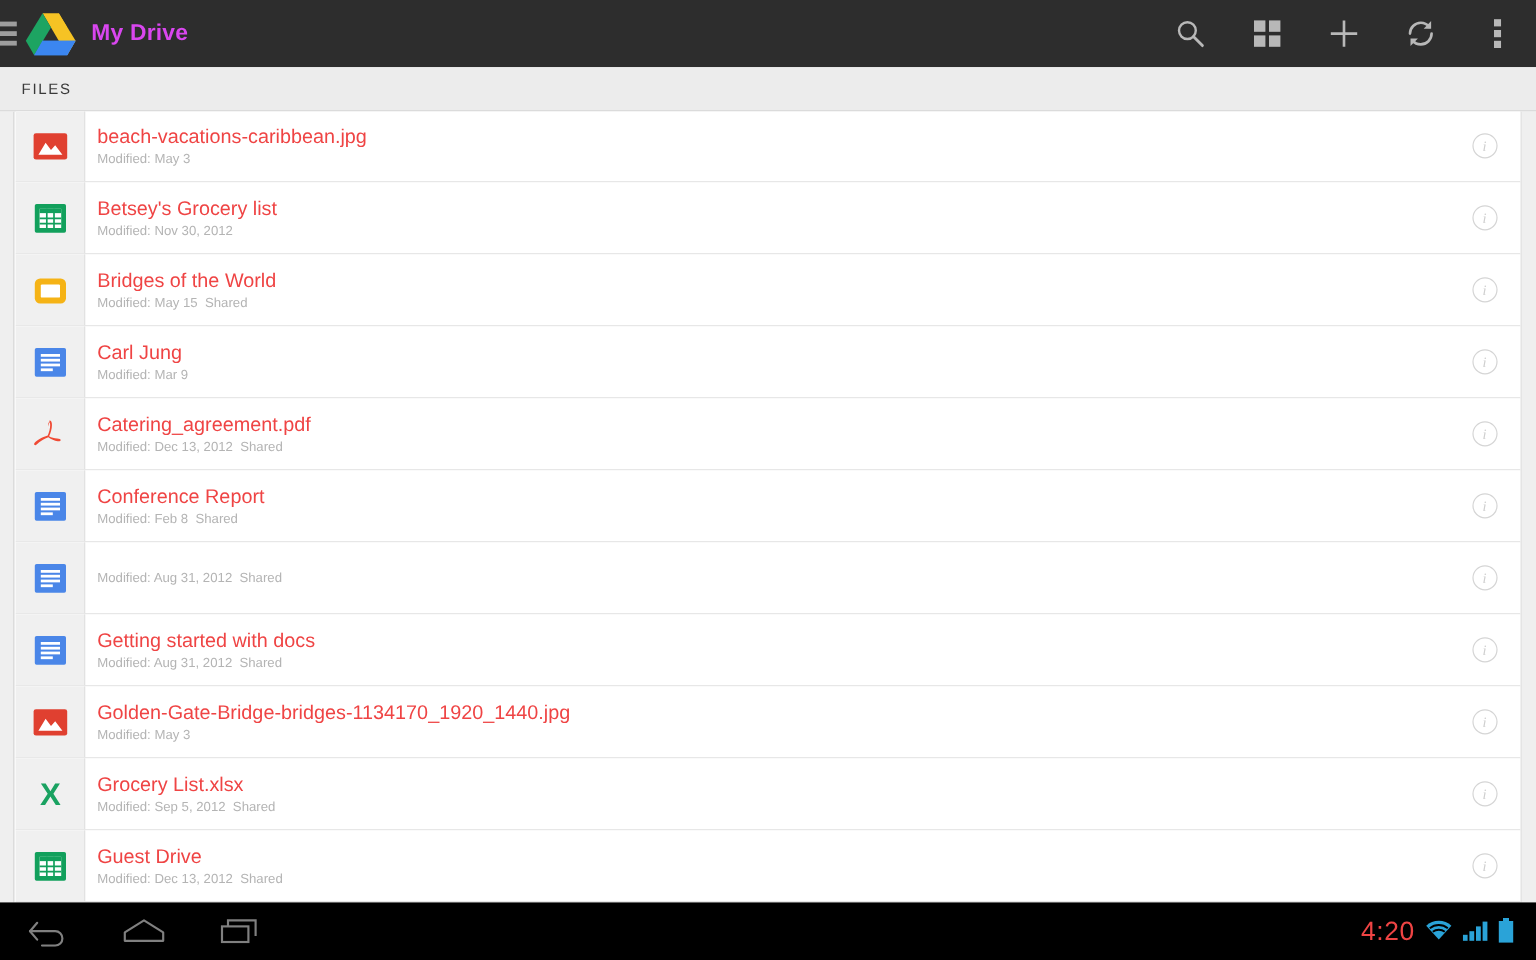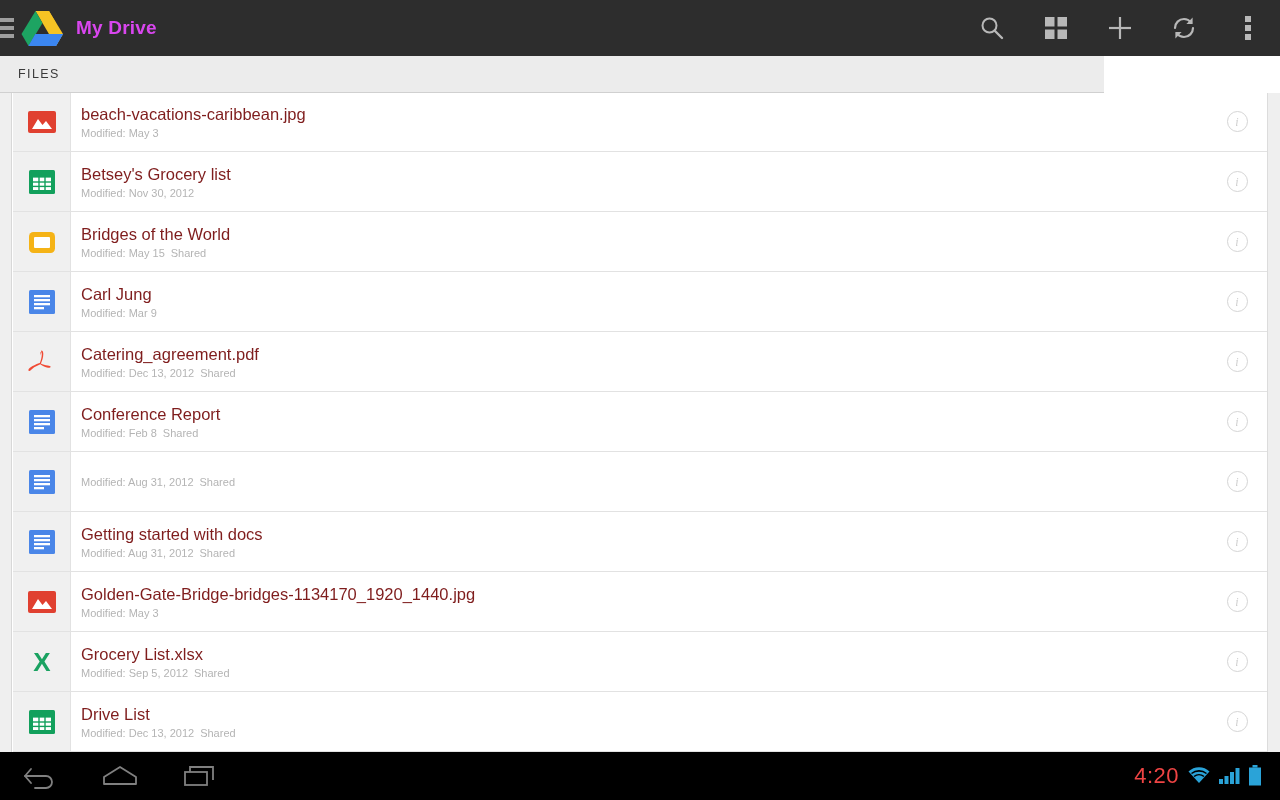--- a/index.html
+++ b/index.html
@@ -44,21 +44,21 @@
   .ab-btn {
     width: 64px; height: 56px;
     display: flex; align-items: center; justify-content: center;
     cursor: pointer;
   }
   .ab-btn svg { display: block; }
 
   
   .tabstrip {
     position: absolute; top: 56px; left: 0;
-    width: 1104px; height: 37px;
+    width: 1280px; height: 37px;
     background: #ececec;
     border-bottom: 1px solid #d0d0d0;
     display: flex; align-items: center;
   }
   .tab {
     padding: 0 18px;
     font-size: 12.5px;
     color: #3a3a3a;
     letter-spacing: 1.4px;
     line-height: 36px;
@@ -105,21 +105,21 @@
     flex: 0 0 58px;
   }
   .icon-cell svg { display: block; }
   .row-text {
     flex: 1;
     padding-left: 10px;
     display: flex; flex-direction: column; justify-content: center;
   }
   .row-title {
     font-size: 16.5px;
-    color: #7f1d1d;
+    color: #ef4444;
     line-height: 20px;
     margin-bottom: 2px;
     white-space: nowrap;
   }
   .row-sub {
     font-size: 11px;
     color: #b4b4b4;
     line-height: 14px;
     white-space: nowrap;
   }
@@ -445,21 +445,21 @@
               <rect x="6" y="7" width="18" height="16" fill="#ffffff"></rect>
               <rect x="6" y="7" width="18" height="3.6" fill="#12a05c"></rect>
               <line x1="6" y1="15" x2="24" y2="15" stroke="#12a05c" stroke-width="1.4"></line>
               <line x1="6" y1="19.4" x2="24" y2="19.4" stroke="#12a05c" stroke-width="1.4"></line>
               <line x1="12" y1="7" x2="12" y2="23" stroke="#12a05c" stroke-width="1.4"></line>
               <line x1="18" y1="7" x2="18" y2="23" stroke="#12a05c" stroke-width="1.4"></line>
             </svg>
           </span>
         </div>
         <div class="row-text">
-          <div class="row-title">Drive List</div>
+          <div class="row-title">Guest Drive</div>
           <div class="row-sub"><span>Modified: Dec 13, 2012</span><span class="shared">Shared</span></div>
         </div>
         <div class="info-cell">
           <span class="info-circle">i</span>
         </div>
       </div>
     </div>
 </div>
 
 <div class="navbar">

